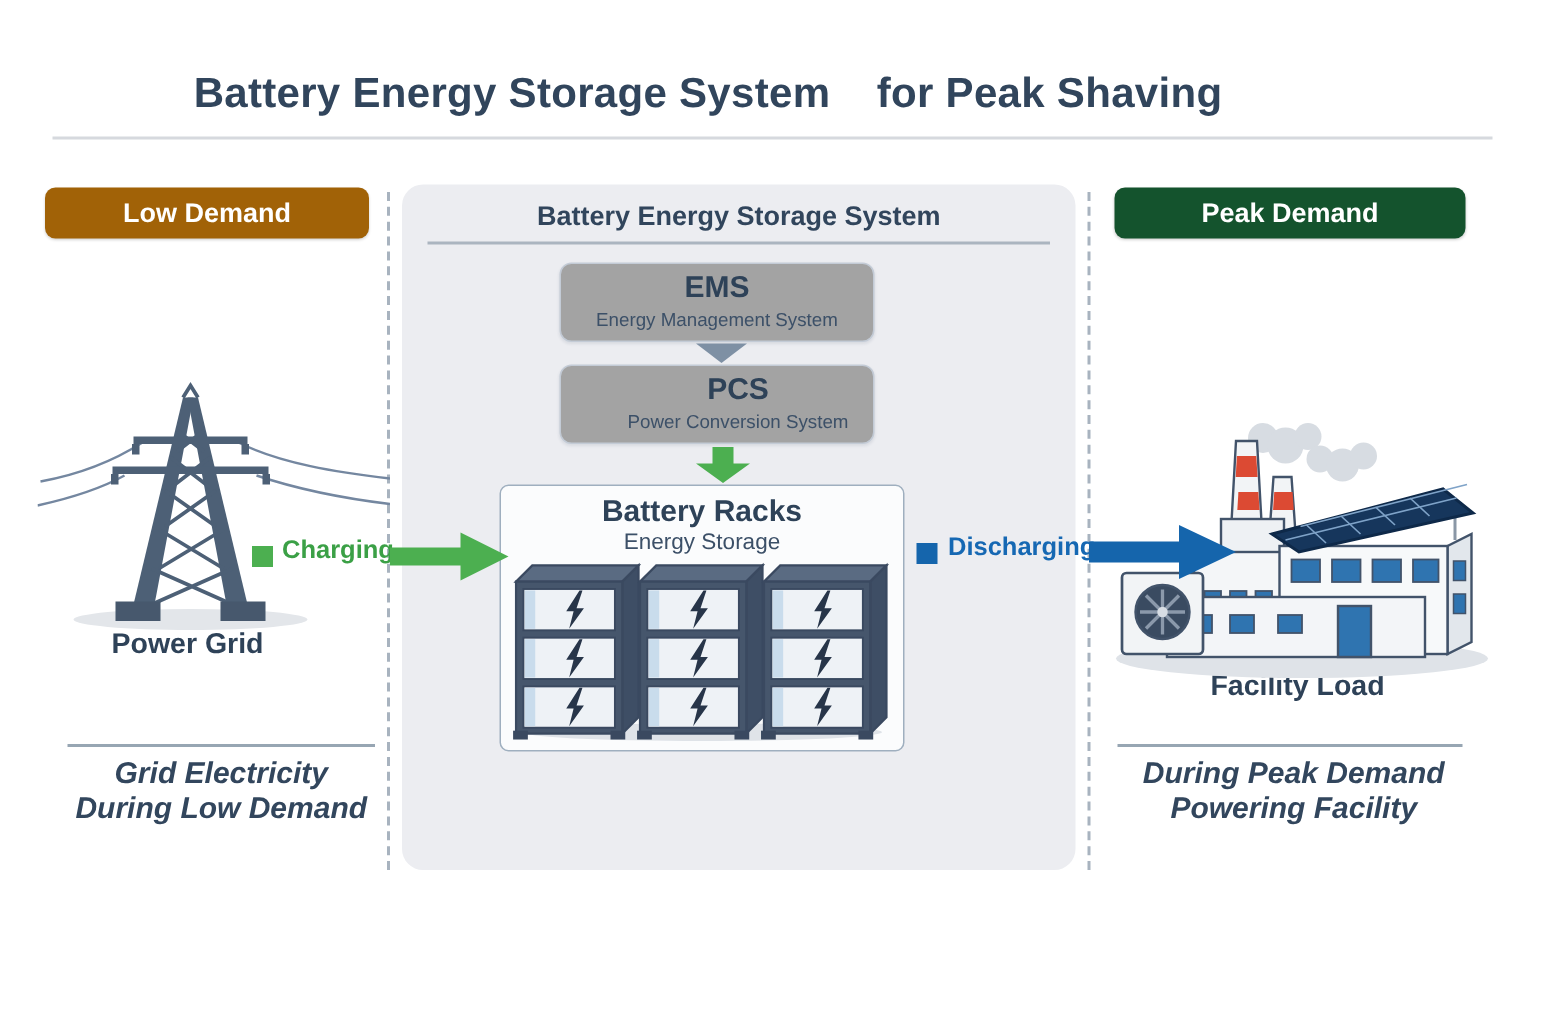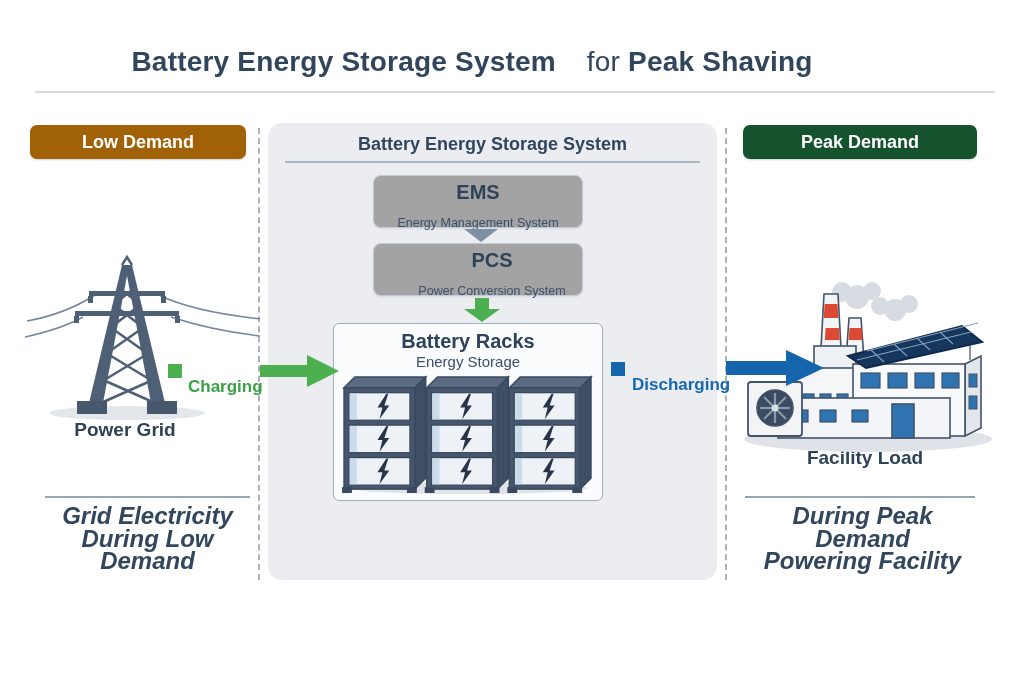--- a/index.html
+++ b/index.html
@@ -15,21 +15,21 @@
 
   
   .title {
     left: 0; top: 46px; width: 944px;
     text-align: center;
     font-size: 28px;
     letter-spacing: .2px;
     color: #31455C;
   }
   .title .b { font-weight: bold; }
-  .title .r { font-weight: normal; margin-left: 23px; }
+  .title .r { font-weight: bold; margin-left: 23px; }
   .title-rule { left: 35px; top: 91px; width: 960px; height: 2px; background: #D6D9DE; }
 
   
   .badge {
     height: 34px; border-radius: 7px;
     color: #ffffff; font-weight: bold; font-size: 18px;
     display: flex; align-items: center; justify-content: center;
     box-shadow: 0 1px 2px rgba(0,0,0,.18);
   }
   .badge-green { left: 30px; top: 125px; width: 216px; background: #a16207; }
@@ -50,21 +50,21 @@
     text-align: center; font-size: 18px; font-weight: bold; color: #31455C;
   }
   .panel-rule { left: 17px; top: 38px; width: 415px; height: 2px; background: #ABB5C0; }
 
   .sys-box {
     left: 105px; width: 210px; height: 53px;
     background: #a3a3a3; border: 1.5px solid #C3CBD6; border-radius: 8px;
     text-align: center; box-shadow: 0 1px 2px rgba(40,60,90,.10);
   }
   .sys-box .abbr { font-size: 20px; font-weight: bold; margin-top: 5px; color: #2E4258; }
-  .sys-box .full { font-size: 12.5px; margin-top: 12px; color: #3C5068; }
+  .sys-box .full { font-size: 12.5px; margin-top: 2px; color: #3C5068; }
   .ems-box { top: 52px; }
   .pcs-box { top: 120px; padding-left: 28px; }
 
   .tri-down {
     left: 196px; top: 106px;
     width: 0; height: 0;
     border-left: 17px solid transparent;
     border-right: 17px solid transparent;
     border-top: 13px solid #7E90A4;
   }
@@ -73,42 +73,42 @@
   .battery-box {
     left: 65px; top: 200px; width: 270px; height: 178px;
     background: #FBFCFD; border: 1.5px solid #9FAFBF; border-radius: 6px;
     text-align: center;
   }
   .battery-box .b-title { font-size: 20px; font-weight: bold; margin-top: 6px; color: #2E4258; }
   .battery-box .b-sub { font-size: 15px; margin-top: 0; color: #3C5068; }
   .racks { margin-top: 2px; }
 
   
-  .flow-label { font-size: 17px; font-weight: bold; margin-top: 20px; }
+  .flow-label { font-size: 17px; font-weight: bold; }
   .sq { width: 14px; height: 14px; }
   .charge-sq { left: 168px; top: 364px; background: #4CAF50; }
   .charge-label { left: 188px; top: 357px; color: #3BA046; }
   .discharge-sq { left: 611px; top: 362px; background: #1565AC; }
   .discharge-label { left: 632px; top: 355px; color: #1668B3; }
   .green-arrow { left: 260px; top: 354px; }
   .blue-arrow  { left: 726px; top: 348px; z-index: 6; }
 
   
   .tower-svg { left: 25px; top: 253px; }
   .factory-svg { left: 740px; top: 276px; z-index: 1; }
   .side-label { font-size: 19px; font-weight: bold; color: #2E4258; text-align: center; }
   .label-grid { left: 45px; top: 419px; width: 160px; }
   .label-facility { left: 795px; top: 447px; width: 140px; }
 
   .cap-rule { height: 2px; background: #97A6B3; top: 496px; }
   .cap-rule-left { left: 45px; width: 205px; }
   .cap-rule-right { left: 745px; width: 230px; }
   .caption {
     top: 505px; text-align: center;
-    font-size: 24px; font-style: italic; font-weight: bold;
+    font-size: 20px; font-style: italic; font-weight: bold;
     color: #32465D; line-height: 22.5px;
   }
   .caption-left { left: 35px; width: 225px; }
   .caption-right { left: 745px; width: 235px; }
 </style>
 </head>
 <body>
 
 <div class="abs title">
   <span class="b">Battery Energy Storage System</span><span class="r"> for </span><span class="b">Peak Shaving</span>

